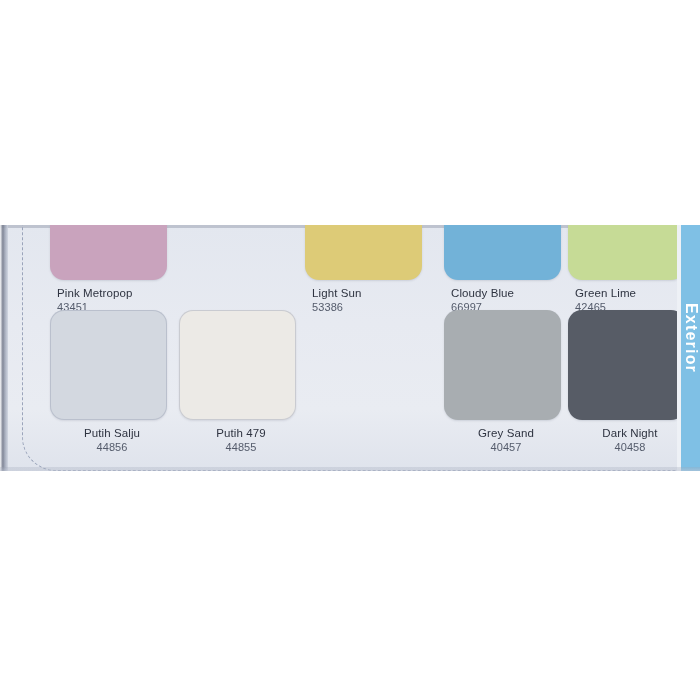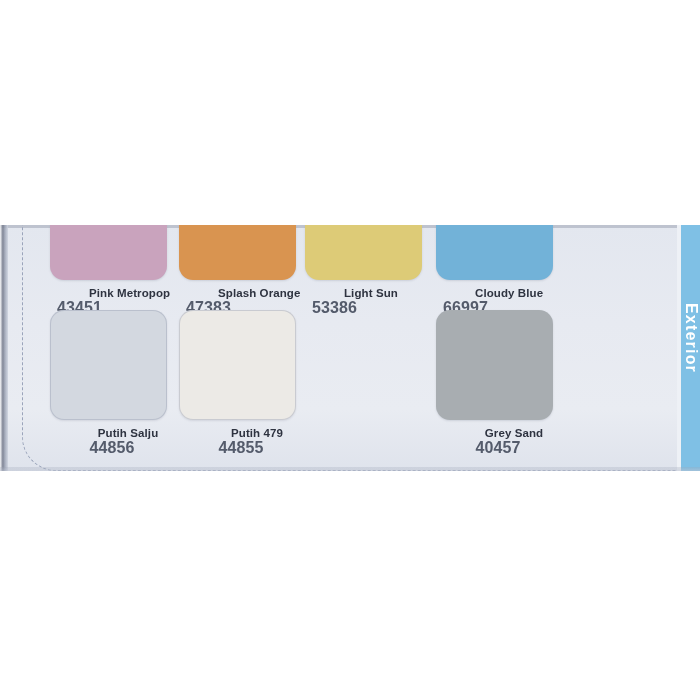--- a/index.html
+++ b/index.html
@@ -73,21 +73,21 @@
   }
   .col {
     position: absolute;
     top: 0;
     width: 117px;
     height: 246px;
   }
   .col.c0 { left: 0px;   }
   .col.c1 { left: 129px; }
   .col.c2 { left: 255px; }
-  .col.c3 { left: 386px; }
+  .col.c3 { left: 394px; }
   .col.c4 { left: 518px; }
 
   .cell { position: absolute; left: 0; width: 117px; }
   .cell.top    { top: 0px;   }
   .cell.bottom { top: 85px; text-align: center;  }
 
   .chip {
     width: 117px;
     height: 55px;
     border-radius: 0 0 14px 14px;
@@ -102,30 +102,29 @@
     box-shadow: inset 0 0 0 1px rgba(150,158,178,.40),
                 0 1px 2px rgba(110,118,138,.18);
   }
 
   .caption {
     margin-top: 7px;
     padding-left: 7px;
   }
   .name {
     font-size: 11.5px;
-    font-weight: bold;
+    font-weight: normal;
     color: #2e3340;
     letter-spacing: .1px;
     line-height: 13px;
     white-space: nowrap;
-    margin-left: 32px;
   }
   .code {
-    font-size: 16px;
-    font-weight: bold;
+    font-size: 11px;
+    font-weight: normal;
     color: #545b6b;
     line-height: 15px;
     letter-spacing: .1px;
   }
 
   
   #tab {
     position: absolute;
     right: 0;
     top: 0;
@@ -176,27 +175,20 @@
       <div class="cell bottom">
         <div class="chip pale" style="background: rgb(211, 216, 224);"></div>
         <div class="caption">
           <div class="name">Putih Salju</div>
           <div class="code">44856</div>
         </div>
       </div>
     </div>
 
     <div class="col c1">
-      <div class="cell top">
-        <div class="chip" style="background: rgb(217, 148, 80);"></div>
-        <div class="caption">
-          <div class="name">Splash Orange</div>
-          <div class="code">47383</div>
-        </div>
-      </div>
       <div class="cell bottom">
         <div class="chip pale" style="background: rgb(236, 234, 230);"></div>
         <div class="caption">
           <div class="name">Putih 479</div>
           <div class="code">44855</div>
         </div>
       </div>
     </div>
 
     <div class="col c2">
@@ -219,20 +211,36 @@
       </div>
       <div class="cell bottom">
         <div class="chip" style="background: rgb(168, 173, 177);"></div>
         <div class="caption">
           <div class="name">Grey Sand</div>
           <div class="code">40457</div>
         </div>
       </div>
     </div>
 
+    <div class="col c4">
+      <div class="cell top">
+        <div class="chip" style="background: rgb(198, 219, 150);"></div>
+        <div class="caption">
+          <div class="name">Green Lime</div>
+          <div class="code">42465</div>
+        </div>
+      </div>
+      <div class="cell bottom">
+        <div class="chip" style="background: rgb(87, 92, 102);"></div>
+        <div class="caption">
+          <div class="name">Dark Night</div>
+          <div class="code">40458</div>
+        </div>
+      </div>
+    </div>
 
   </div>
 
   <div id="tab-gutter"></div>
   <div id="tab" style="background: rgb(127, 192, 229);">
     <span id="tab-label" style="color: rgb(255, 255, 255);">Exterior</span>
   </div>
 
 </div>
 

